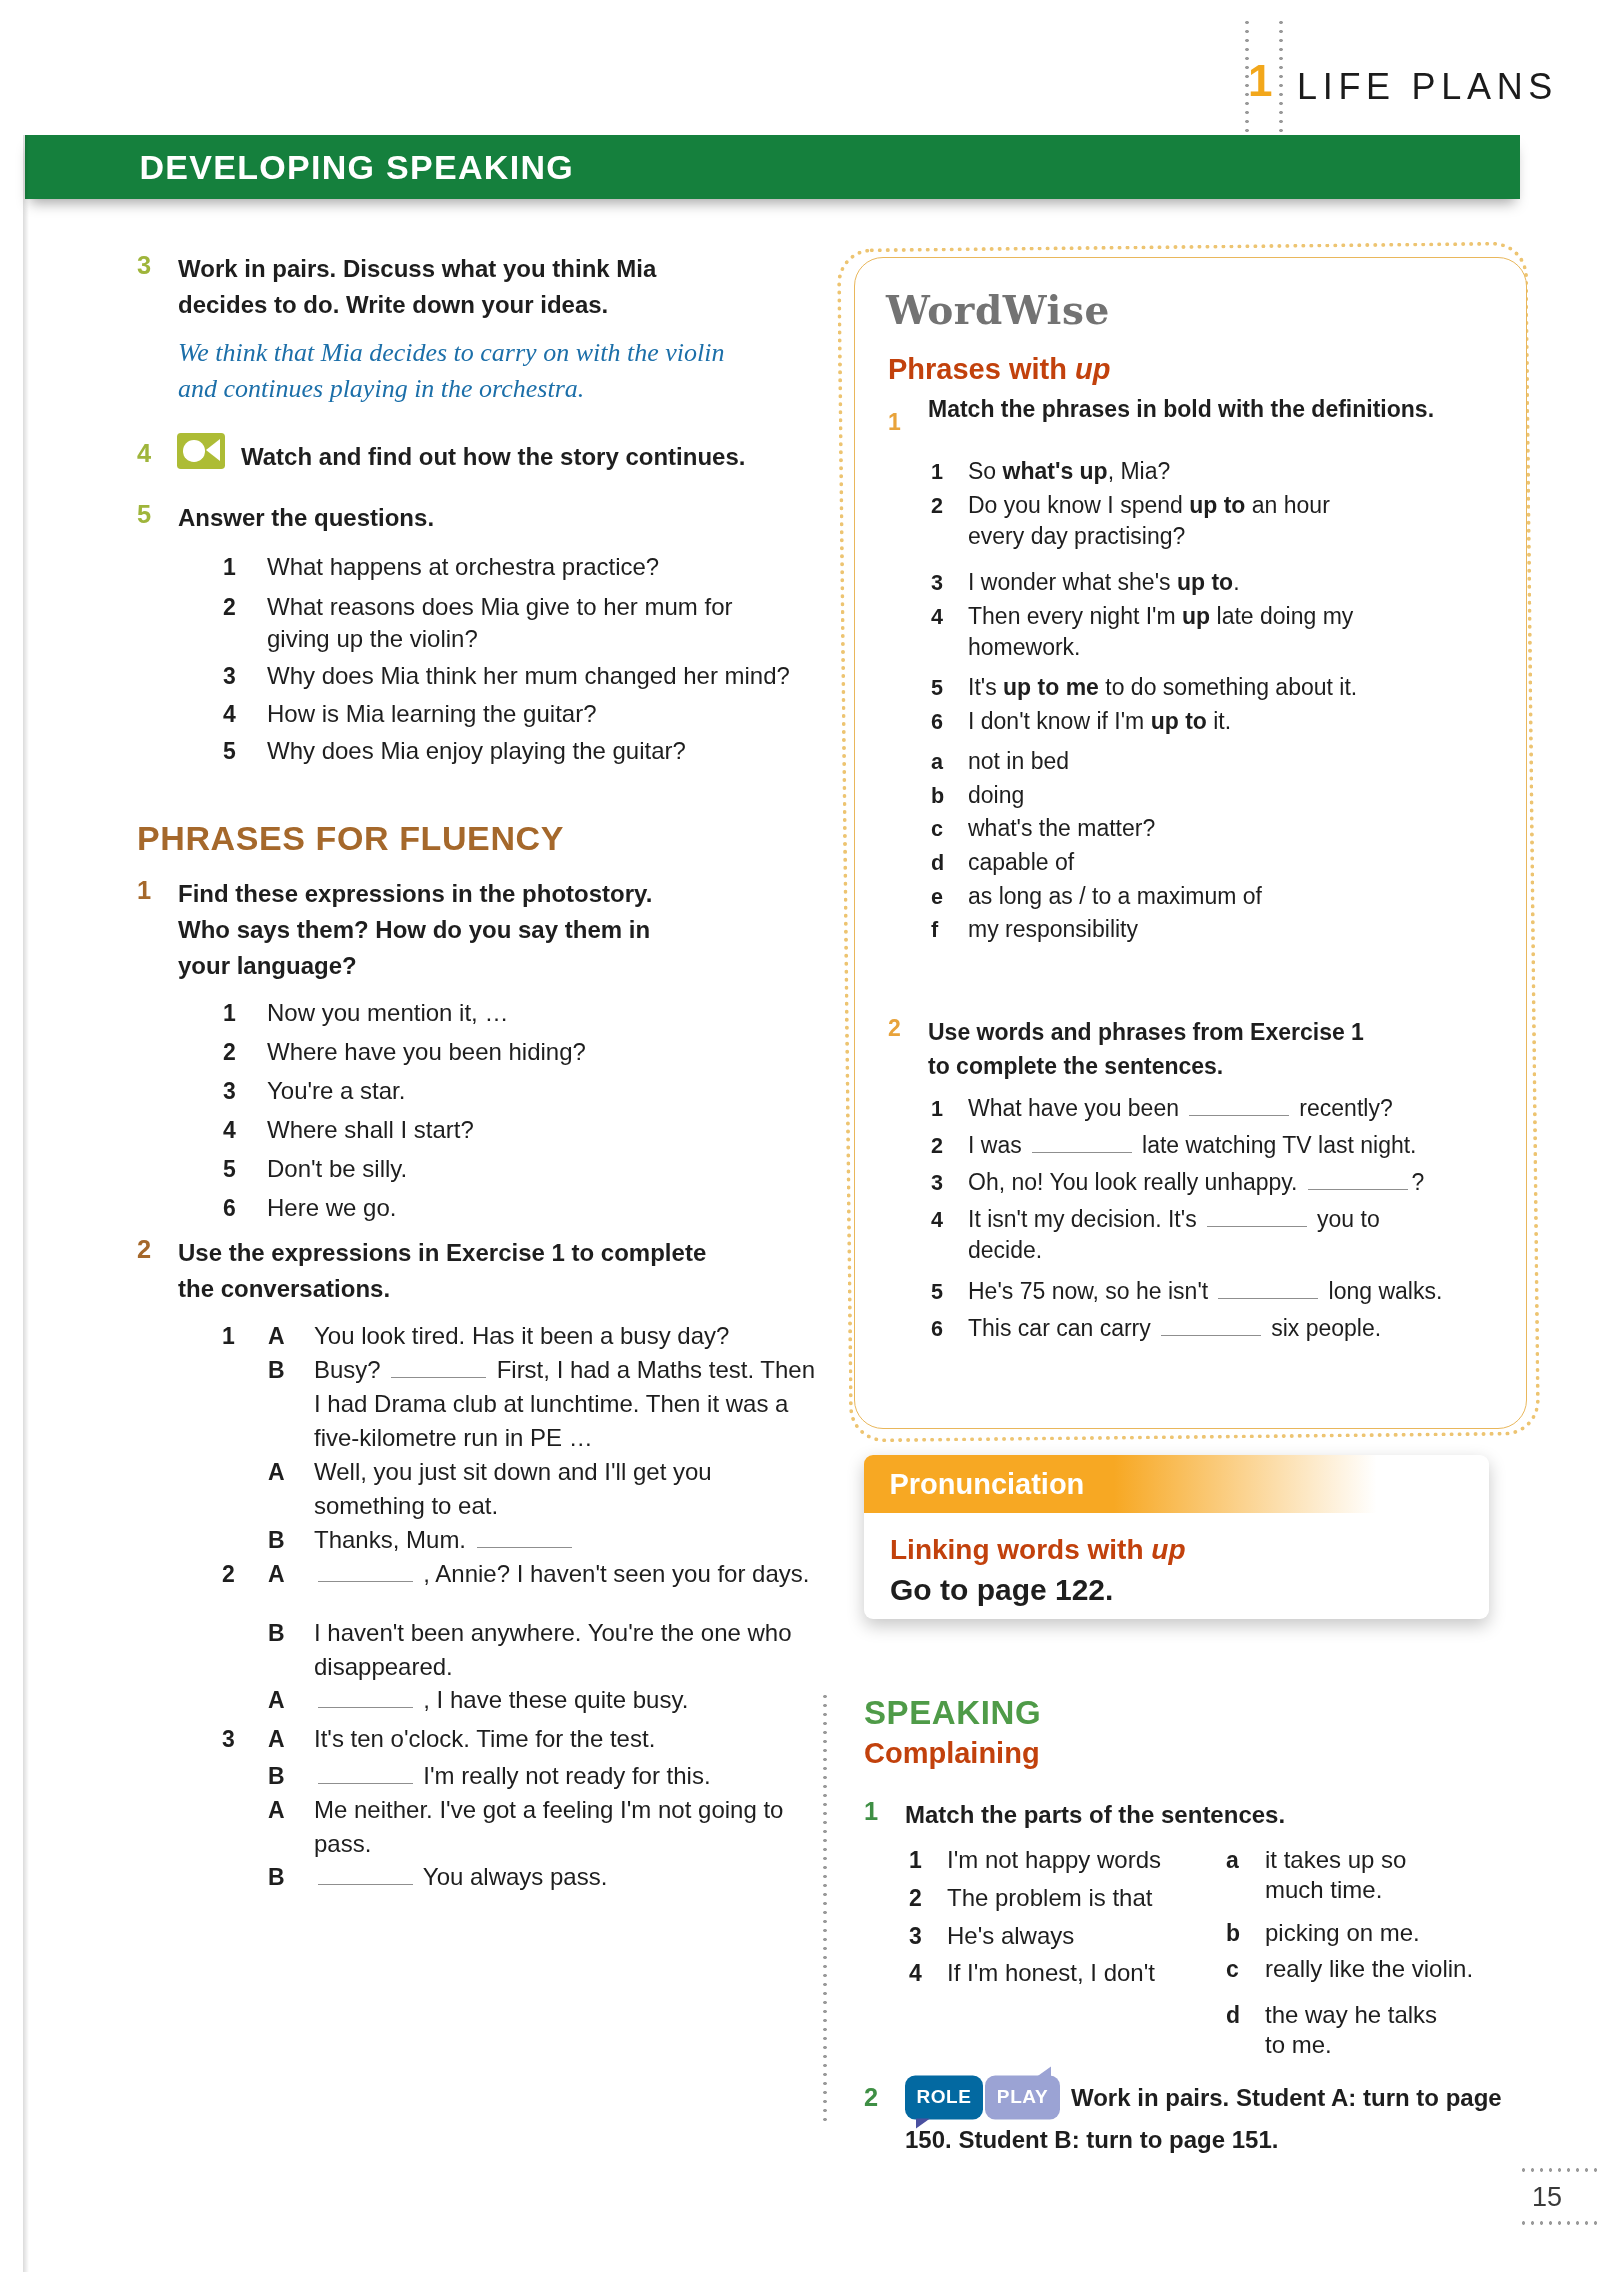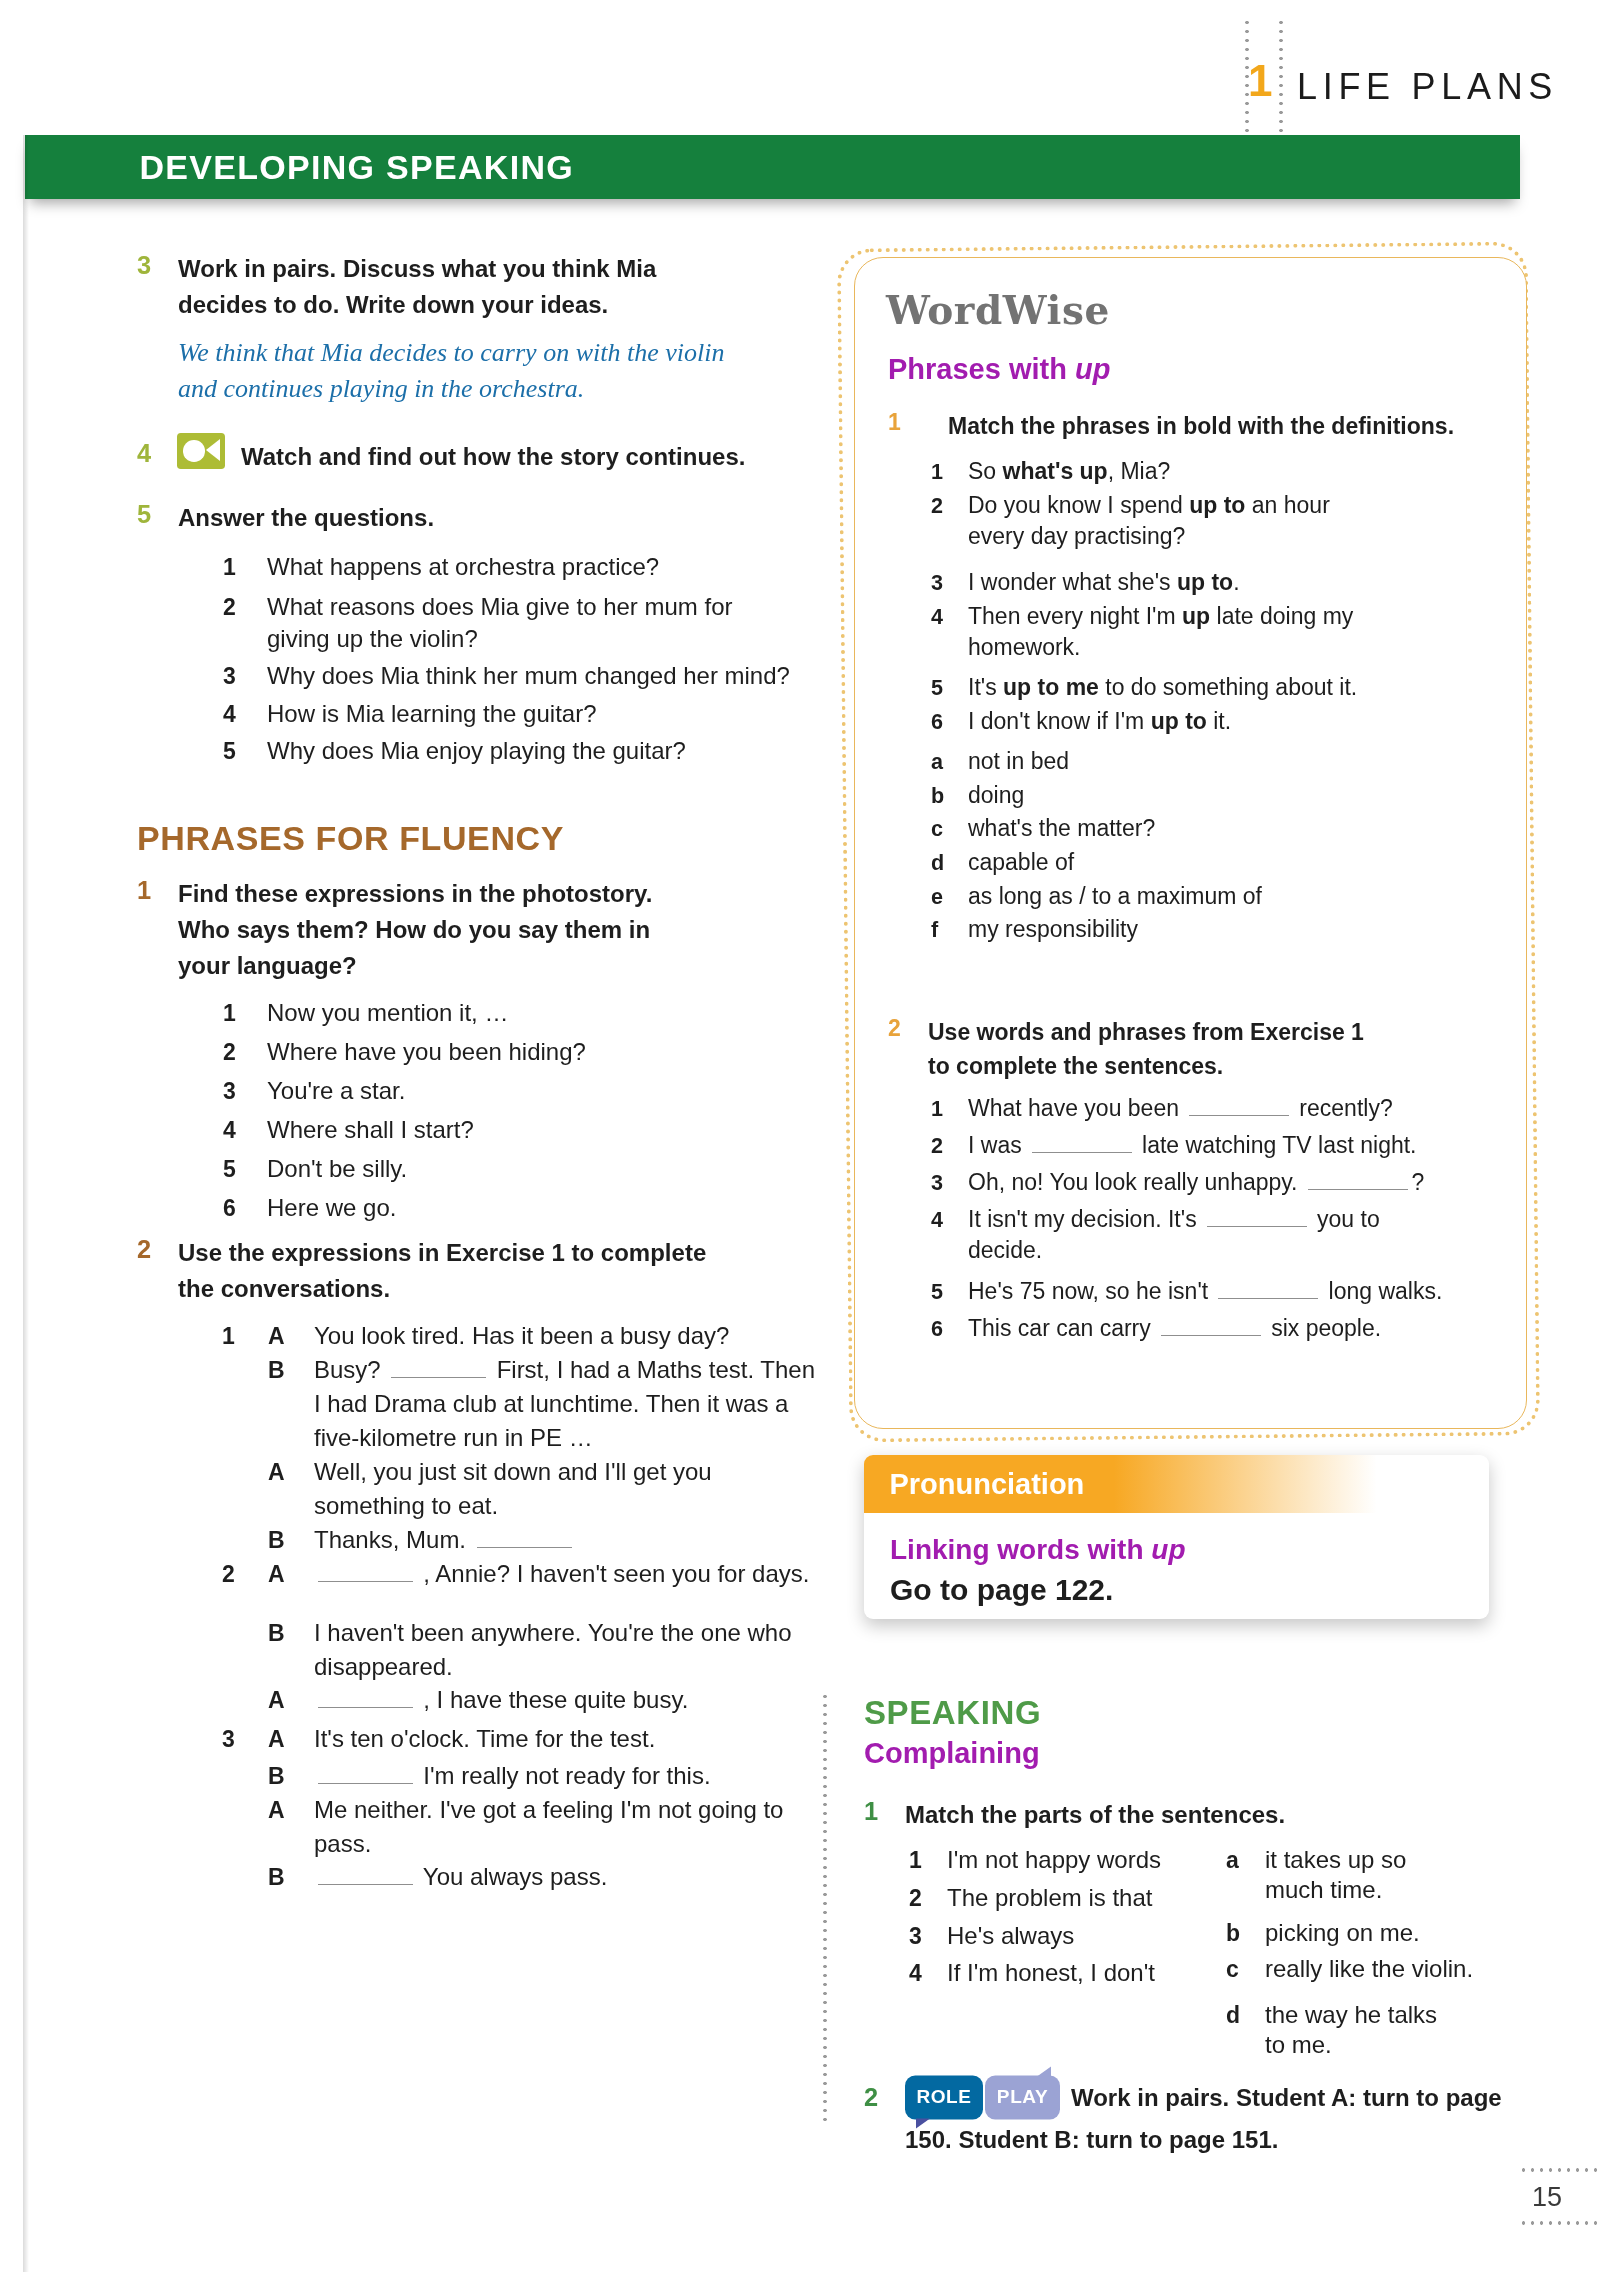--- a/index.html
+++ b/index.html
@@ -44,21 +44,21 @@
   .turn .cn{position:absolute;left:-92px;font-weight:bold;font-size:23px;}
   .turn .sp{position:absolute;left:-46px;font-weight:bold;font-size:23px;}
   .blank{display:inline-block;width:95px;height:0.85em;border-bottom:1.9px solid #8f8f8f;margin:0 3.8px;}
 
   
   #ww-dotted{left:843px;top:245px;width:683px;height:1186px;border:4.4px dotted #EDC471;
              border-radius:35px;transform:rotate(-0.6deg);}
   #ww-box{left:854px;top:257px;width:671px;height:1170px;border:1.9px solid #E9B75B;border-radius:29px;background:#ffffff;}
   #ww-title{left:886px;top:287px;font-family:"DejaVu Serif","Liberation Serif",serif;
             font-size:39px;font-weight:bold;color:#737373;letter-spacing:0.6px;}
-  .sub-gray{position:absolute;font-size:29px;color:#a21caf;font-weight:bold;}
+  .sub-gray{position:absolute;font-size:29px;color:#c2410c;font-weight:bold;}
   .sub-gray i{font-weight:bold;}
   .ww-instr{position:absolute;font-size:23px;font-weight:bold;line-height:34px;}
   .ww-num{position:absolute;font-size:23px;font-weight:bold;color:#E8A33B;}
   .ww-row{position:absolute;left:968px;font-size:23px;line-height:31px;}
   .ww-row .rn{position:absolute;left:-37px;font-weight:bold;font-size:21.6px;}
   .ww-row .blank{width:100px;}
 
   
   #pron-box{left:864px;top:1455px;width:625px;height:164px;border-radius:9px;background:#ffffff;
             box-shadow:0 6.3px 16.5px rgba(0,0,0,0.22);}
@@ -171,21 +171,21 @@
   <div class="turn" style="top:1860px;">
     <span class="cn"></span><span class="sp">B</span><span><span class="blank"></span><span> You always pass.</span></span></div>
 
   <div id="ww-dotted" class="abs"></div>
   <div id="ww-box" class="abs"></div>
   <div id="ww-title" class="abs">WordWise</div>
   <div class="sub-gray" style="left:888px;top:353px;">
     <span>Phrases with </span><i>up</i></div>
 
   <div class="ww-num" style="left:888px;top:409px;">1</div>
-  <div class="ww-instr" style="left:928px;top:409px;width:591px;margin-left:20px;">Match the phrases in bold with the definitions.</div>
+  <div class="ww-instr" style="left:928px;top:392px;width:591px;">Match the phrases in bold with the definitions.</div>
 
   <div class="ww-row" style="top:456px;width:444px;">
     <span class="rn">1</span><span><span>So </span><b>what's up</b><span>, Mia?</span></span></div>
   <div class="ww-row" style="top:490px;width:419px;">
     <span class="rn">2</span><span><span>Do you know I spend </span><b>up to</b><span> an hour every day practising?</span></span></div>
   <div class="ww-row" style="top:567px;width:444px;">
     <span class="rn">3</span><span><span>I wonder what she's </span><b>up to</b><span>.</span></span></div>
   <div class="ww-row" style="top:601px;width:419px;">
     <span class="rn">4</span><span><span>Then every night I'm </span><b>up</b><span> late doing my homework.</span></span></div>
   <div class="ww-row" style="top:672px;width:483px;">

